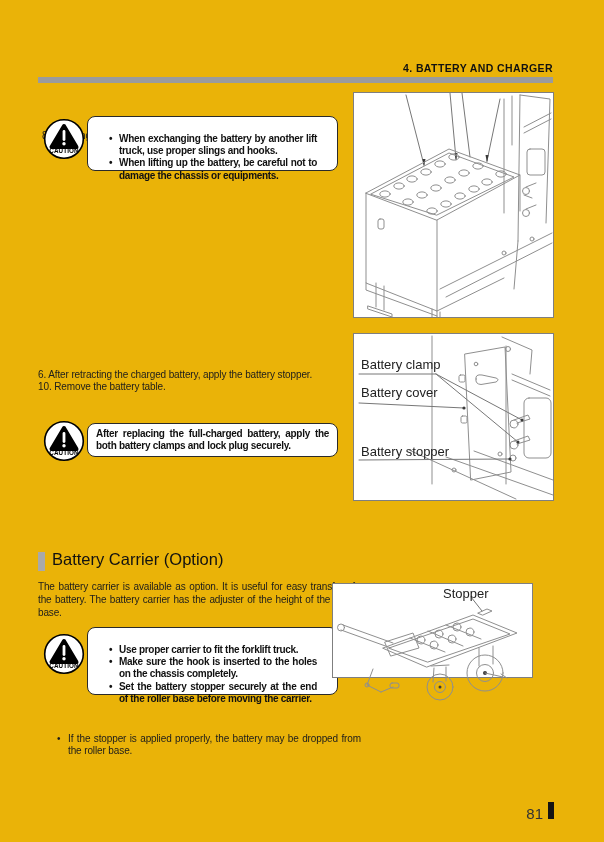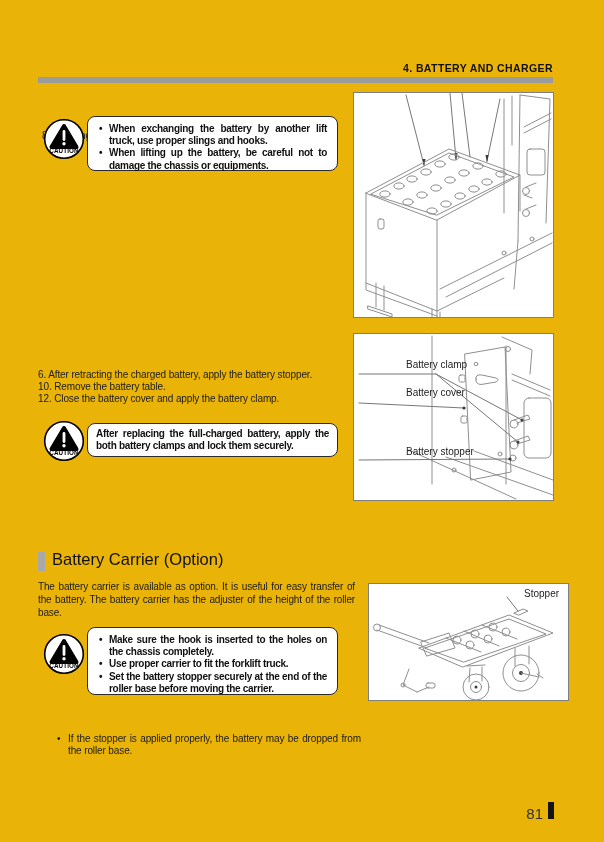--- a/index.html
+++ b/index.html
@@ -19,30 +19,30 @@
 
   
   .cicon{position:absolute;width:42px;height:42px;}
   .cicon .clabel{position:absolute;left:0;top:28.5px;width:100%;text-align:center;
     font-size:6.3px;font-weight:bold;color:#000;letter-spacing:.1px;}
 
   
   .cbox{position:absolute;left:87px;width:251px;border:1.4px solid #2a2a2a;border-radius:8px;
     box-sizing:border-box;padding:4px 8px;background:#fff;}
   .cbox .ctext,.cbox li{font-size:10px;font-weight:bold;letter-spacing:-.3px;line-height:12.2px;color:#111;}
-  .cbox ul{margin:2px;padding:0;list-style:none;}
+  .cbox ul{margin:12px;padding:0;list-style:none;}
   .cbox li{position:relative;padding-left:11px;}
   .cbox li::before{content:"\2022";position:absolute;left:1px;top:0;}
 
   
   .figure{position:absolute;border:1px solid #7f7f7f;background:#fff;box-sizing:border-box;}
   #fig1{left:353px;top:92px;width:201px;height:226px;}
   #fig2{left:353px;top:333px;width:201px;height:168px;}
-  #fig3{left:368px;top:583px;width:201px;height:118px;text-decoration:underline;}
-  .fig-label{position:absolute;font-size:10px;color:#222;white-space:nowrap;line-height:10px;margin-left:45px;}
+  #fig3{left:332px;top:583px;width:201px;height:95px;text-decoration:underline;}
+  .fig-label{position:absolute;font-size:13px;color:#222;white-space:nowrap;line-height:10px;}
 
   
   .steps{position:absolute;left:38px;top:333px;width:315px;}
   .steps .step{padding-left:19px;text-indent:-19px;}
 
   
   .sec-bar{position:absolute;left:38px;top:552px;width:7px;height:19px;background:#a9a9a9;}
   .sec-title{position:absolute;left:52px;top:550px;font-size:16.5px;font-weight:normal;color:#111;}
   .intro{position:absolute;left:38px;top:580px;width:317px;font-size:10px;
     letter-spacing:-.15px;line-height:13px;}
@@ -128,34 +128,33 @@
         <ellipse class="art" cx="147" cy="81" rx="5.2" ry="3.1"></ellipse>
 
       <path class="art" d="M22,190 V214 M30,193 V217 M14,213 L38,221 L38,224 L14,216 Z"></path>
       <path class="art" d="M78,216 V224 M86,219 V224 M12,190 L12,197 L83,223 M83,218 V224"></path>
     </svg>
   </div>
 
   <div class="steps body-text">
     <div class="step just">6. After retracting the charged battery, apply the battery stopper.</div>
     <div class="step just">10. Remove the battery table.</div>
-    <div class="step just">12. Close the battery cover and apply the battery clamp.</div>
   </div>
 
   <div class="cicon" style="left:43px;top:420px;">
     <svg width="42" height="42" viewBox="0 0 42 42">
       <circle cx="21" cy="21" r="19.3" fill="#fff" stroke="#000" stroke-width="1.6"></circle>
       <path d="M21,8 L33.5,29 L8.5,29 Z" fill="#000" stroke="#000" stroke-width="4" stroke-linejoin="round"></path>
       <path d="M21,13.5 L21,21.5" stroke="#fff" stroke-width="2.8" stroke-linecap="round"></path>
       <circle cx="21" cy="25.8" r="1.7" fill="#fff"></circle>
     </svg>
     <span class="clabel">CAUTION</span>
   </div>
   <div class="cbox" style="top:423px;height:34px;">
-    <div class="ctext just">After replacing the full-charged battery, apply the both battery clamps and lock them securely.</div>
+    <div class="ctext just">After replacing the full-charged battery, apply the both battery clamps and lock plug securely.</div>
   </div>
 
   <div class="figure" id="fig2">
     <svg width="199" height="166" viewBox="0 0 199 166">
       <path class="art" d="M78,2 V150"></path>
       <path class="art" d="M148,3 L178,16 L176,40"></path>
       <circle class="art" cx="154" cy="15" r="2.5"></circle>
       <path class="art" d="M152,12 V150"></path>
       <path class="art" d="M158,40 L196,56 M158,46 L196,62"></path>
       <rect class="art" x="170" y="64" width="27" height="60" rx="5"></rect>
@@ -197,22 +196,22 @@
     <svg width="42" height="42" viewBox="0 0 42 42">
       <circle cx="21" cy="21" r="19.3" fill="#fff" stroke="#000" stroke-width="1.6"></circle>
       <path d="M21,8 L33.5,29 L8.5,29 Z" fill="#000" stroke="#000" stroke-width="4" stroke-linejoin="round"></path>
       <path d="M21,13.5 L21,21.5" stroke="#fff" stroke-width="2.8" stroke-linecap="round"></path>
       <circle cx="21" cy="25.8" r="1.7" fill="#fff"></circle>
     </svg>
     <span class="clabel">CAUTION</span>
   </div>
   <div class="cbox" style="top:627px;height:68px;">
     <ul>
+      <li class="just">Use proper carrier to fit the forklift truck.</li>
       <li class="just">Make sure the hook is inserted to the holes on the chassis completely.</li>
-      <li class="just">Use proper carrier to fit the forklift truck.</li>
       <li class="just">Set the battery stopper securely at the end of the roller base before moving the carrier.</li>
     </ul>
   </div>
 
   <div class="note body-text just">If the stopper is applied properly, the battery may be dropped from the roller base.</div>
 
   <div class="figure" id="fig3">
     <svg width="199" height="129" viewBox="0 0 199 129">
       <path class="dk" d="M138,13 L149,27"></path>
       <path class="art" d="M145,29 l9,-4 l5,2 l-9,4 Z"></path>

